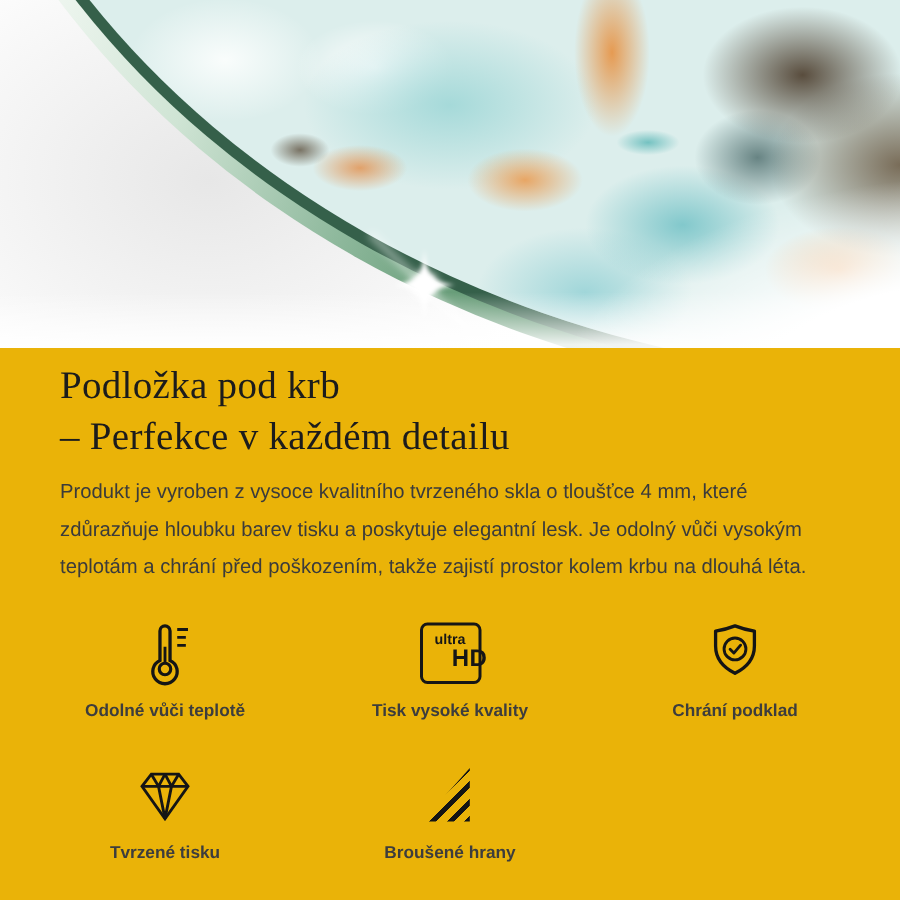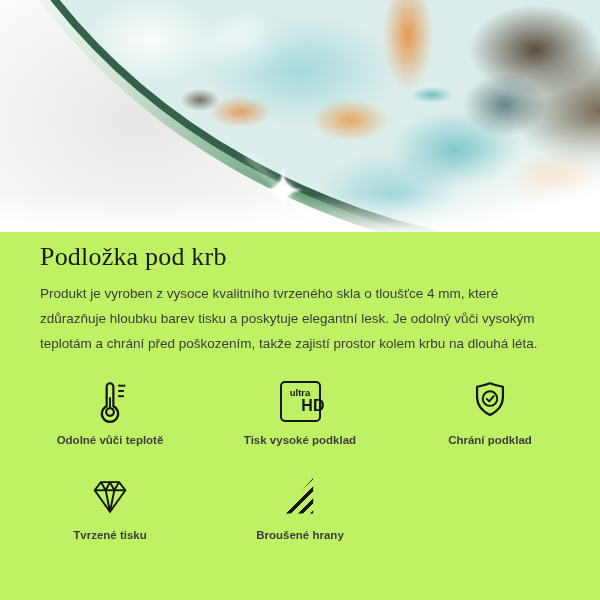--- a/index.html
+++ b/index.html
@@ -1,21 +1,21 @@
 <!DOCTYPE html>
 <html><head>
 <meta charset="utf-8">
 <style>
   html,body{margin:0;padding:0;}
   body{
     width:600px;height:600px;overflow:hidden;background:#ffffff;
     font-family:"Liberation Sans","DejaVu Sans",sans-serif;
     -webkit-font-smoothing:antialiased;
   }
-  .page{width:600px;height:600px;background:#bef264;position:relative;}
+  .page{width:600px;height:600px;background:#eab308;position:relative;}
 
   
   .hero{position:relative;width:600px;height:232px;overflow:hidden;background:#fff;}
   .hero-bg{position:absolute;inset:0;
     background:radial-gradient(360px 260px at 140px 120px,#e7e7e7 0%,rgba(255,255,255,0) 70%),#fff;}
   .disc-edge{position:absolute;inset:0;
     clip-path:ellipse(682px 577px at 615px -309px);
     background:linear-gradient(115deg,#f0f7f1 4%,#cfe4d4 22%,#8fb99d 42%,#569068 62%,#2f6847 85%);
     filter:drop-shadow(-6px 12px 14px rgba(105,105,105,0.55));}
   .disc-line{position:absolute;inset:0;
@@ -89,20 +89,21 @@
       </defs>
       <line x1="14" y1="8" x2="96" y2="88" stroke="rgba(255,255,255,0.55)" stroke-width="4" filter="url(#b2)"></line>
       <circle cx="50" cy="42" r="9" fill="rgba(255,255,255,0.85)" filter="url(#b2)"></circle>
       <path d="M50,18 C51.5,36 54,39.5 70,42 C54,44.5 51.5,48 50,66 C48.5,48 46,44.5 30,42 C46,39.5 48.5,36 50,18 Z" fill="#ffffff" filter="url(#b1)"></path>
       <path d="M50,32 C50.8,39 52,40.5 58,42 C52,43.5 50.8,45 50,52 C49.2,45 48,43.5 42,42 C48,40.5 49.2,39 50,32 Z" fill="#ffffff" transform="rotate(45 50 42)" opacity="0.8" filter="url(#b1)"></path>
     </svg>
   </div>
 
   <h1 class="title">
     <span>Podložka pod krb</span><br>
+    <span>– Perfekce v každém detailu</span>
   </h1>
 
   <p class="desc">Produkt je vyroben z vysoce kvalitního tvrzeného skla o tloušťce 4 mm, které zdůrazňuje hloubku barev tisku a poskytuje elegantní lesk. Je odolný vůči vysokým teplotám a chrání před poškozením, takže zajistí prostor kolem krbu na dlouhá léta.</p>
 
   <div class="features">
 
     <div class="feature">
       <div class="icon-wrap">
         <svg class="icon-svg" width="46" height="46" viewBox="0 0 48 48" fill="none" stroke="#151515">
           <path d="M20.5 9 a3.5 3.5 0 0 1 7 0 V29.5 a8.5 8.5 0 1 1 -7 0 Z" stroke-width="2.3"></path>
@@ -116,21 +117,21 @@
       <div class="label">Odolné vůči teplotě</div>
     </div>
 
     <div class="feature">
       <div class="icon-wrap">
         <div class="hd-box">
           <div class="hd-small">ultra</div>
           <div class="hd-large">HD</div>
         </div>
       </div>
-      <div class="label">Tisk vysoké podklad</div>
+      <div class="label">Tisk vysoké kvality</div>
     </div>
 
     <div class="feature">
       <div class="icon-wrap">
         <svg class="icon-svg" width="46" height="46" viewBox="0 0 48 48" fill="none" stroke="#151515">
           <path d="M24 5.5 c4.5 1.8 9 3 13.5 3.6 v10.4 c0 9 -5.5 15 -13.5 19 c-8 -4 -13.5 -10 -13.5 -19 V9.1 c4.5 -0.6 9 -1.8 13.5 -3.6 z" stroke-width="2.3" stroke-linejoin="round"></path>
           <circle cx="24" cy="21.5" r="7.6" stroke-width="2"></circle>
           <path d="M20.6 21.8 L23.2 24.4 L27.9 18.9" stroke-width="2" stroke-linecap="round" stroke-linejoin="round"></path>
         </svg>
       </div>

